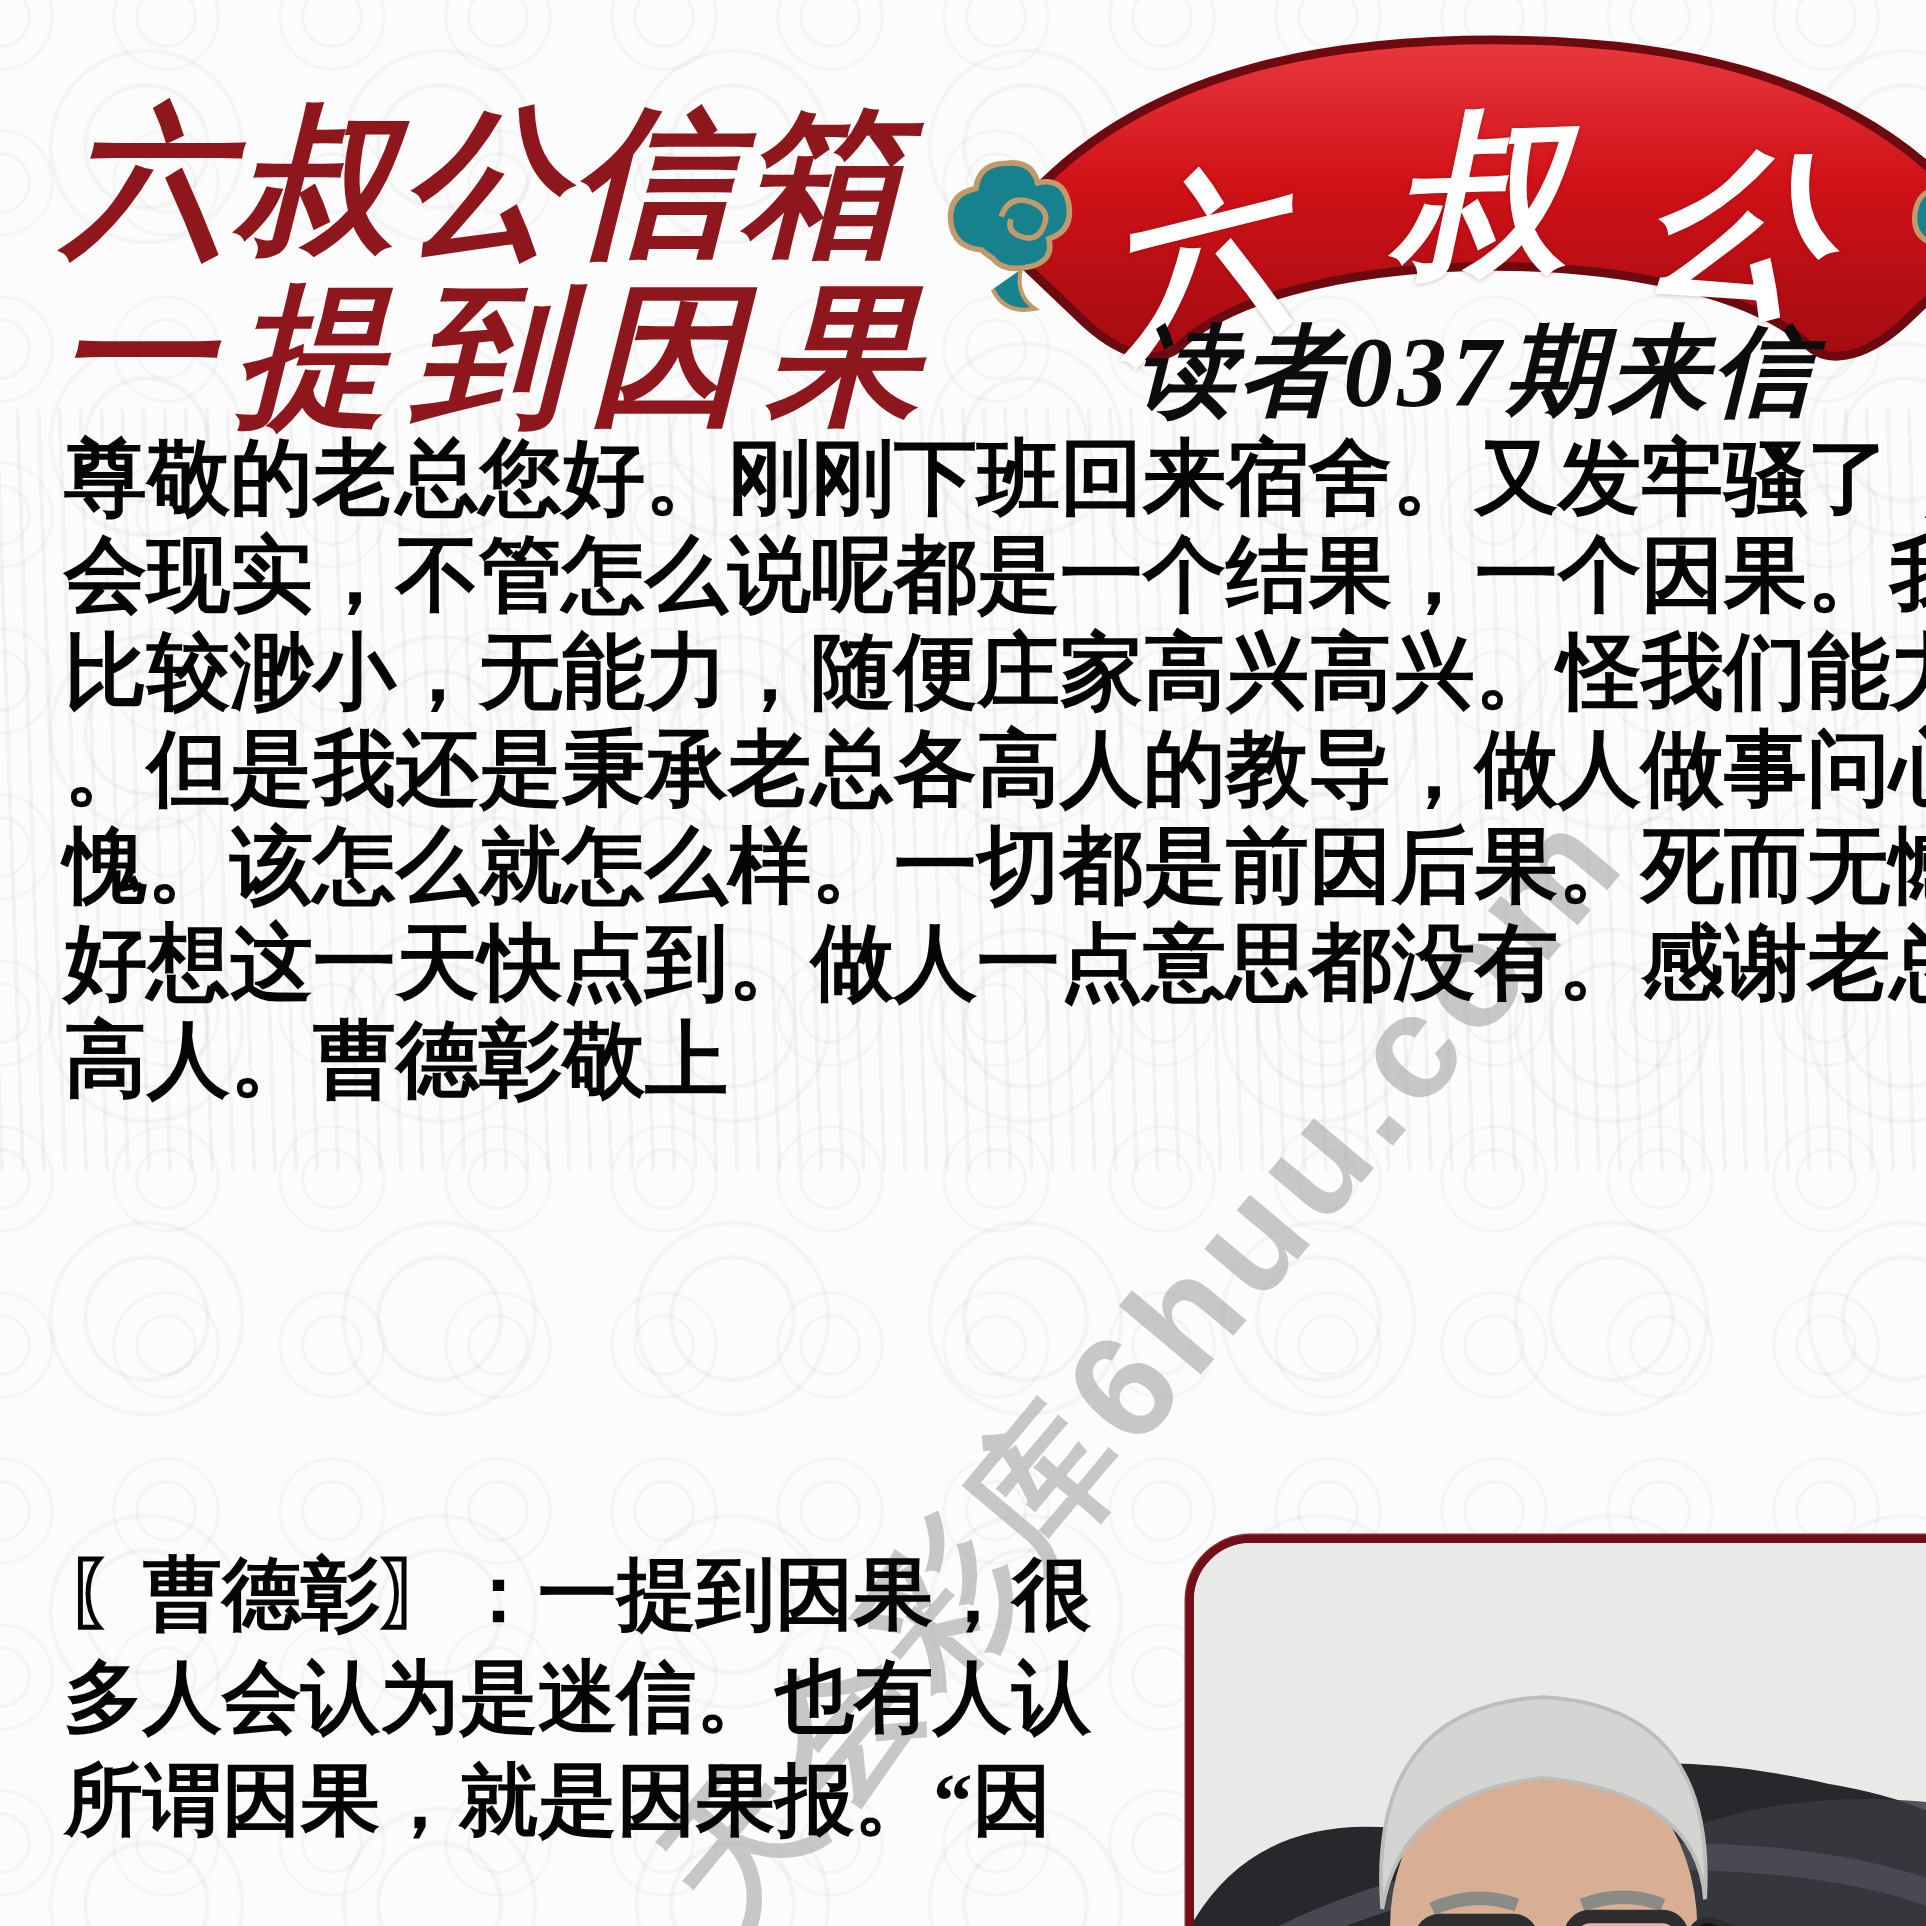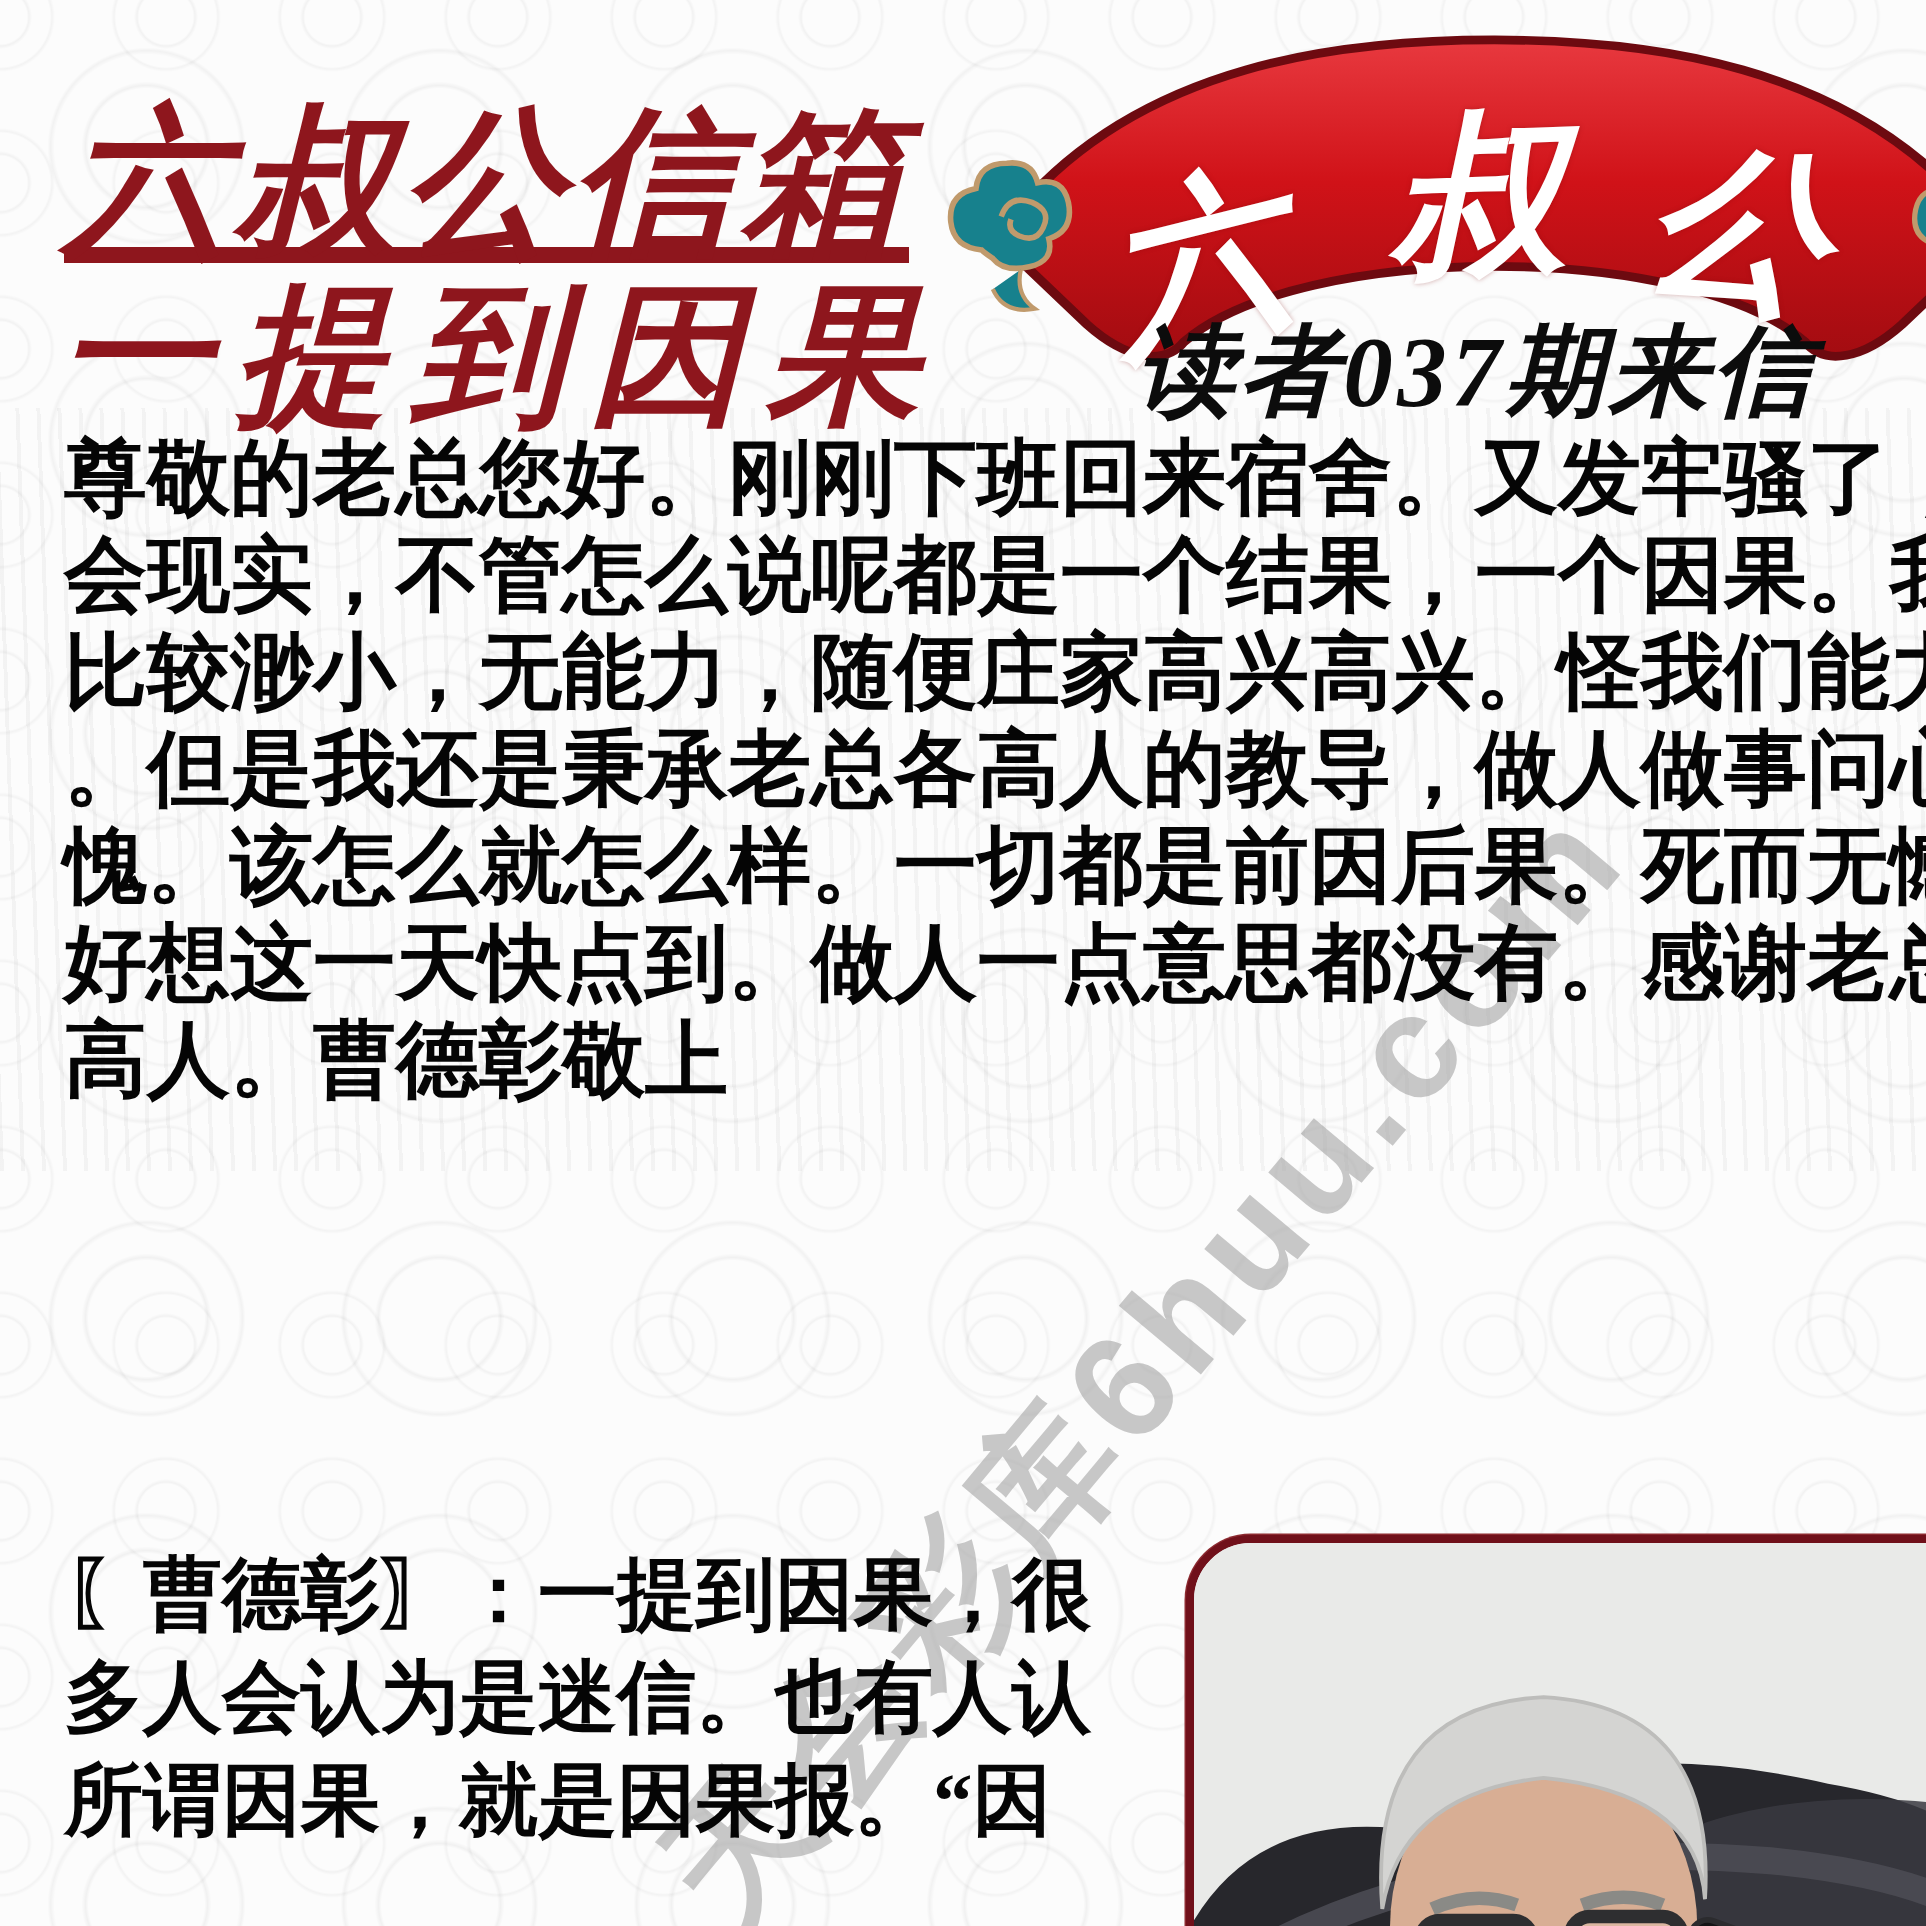--- a/index.html
+++ b/index.html
@@ -16,21 +16,21 @@
     background-position:0 0, 83px 100px;
   }
   .abs{position:absolute;}
   .wavy{
     position:absolute;left:0;width:2048px;z-index:1;
     background-image:repeating-linear-gradient(88deg, rgba(70,70,70,0.05) 0 3.9px, rgba(0,0,0,0) 3.9px 21px);
   }
   .main-title{
     left:64px;top:75px;z-index:3;
     font-size:162px;font-weight:bold;font-style:italic;
-    letter-spacing:7px;color:#8e161d;white-space:nowrap;text-decoration:underline;
+    letter-spacing:7px;color:#8e161d;white-space:nowrap;
   }
   .sub-title{
     left:58px;top:254px;z-index:3;
     font-size:153px;font-weight:bold;font-style:italic;
     letter-spacing:24px;color:#8e161d;white-space:nowrap;
   }
   .banner{left:990px;top:33px;width:1009px;height:347px;z-index:3;}
   .banner svg{position:absolute;left:0;top:0;width:100%;height:100%;}
   .banner-char{
     position:absolute;color:#ffffff;font-weight:bold;font-style:italic;

